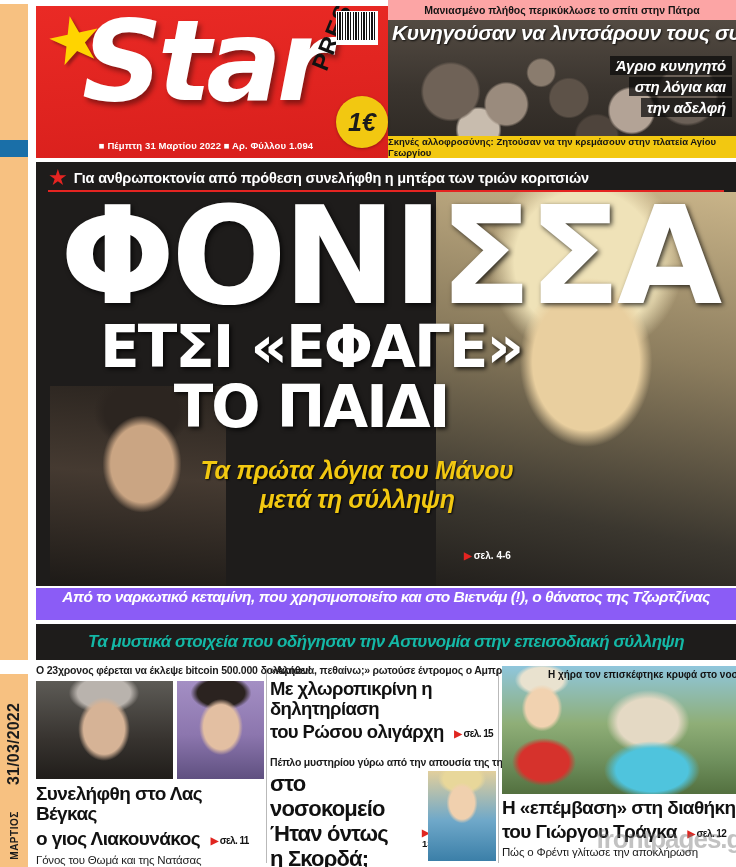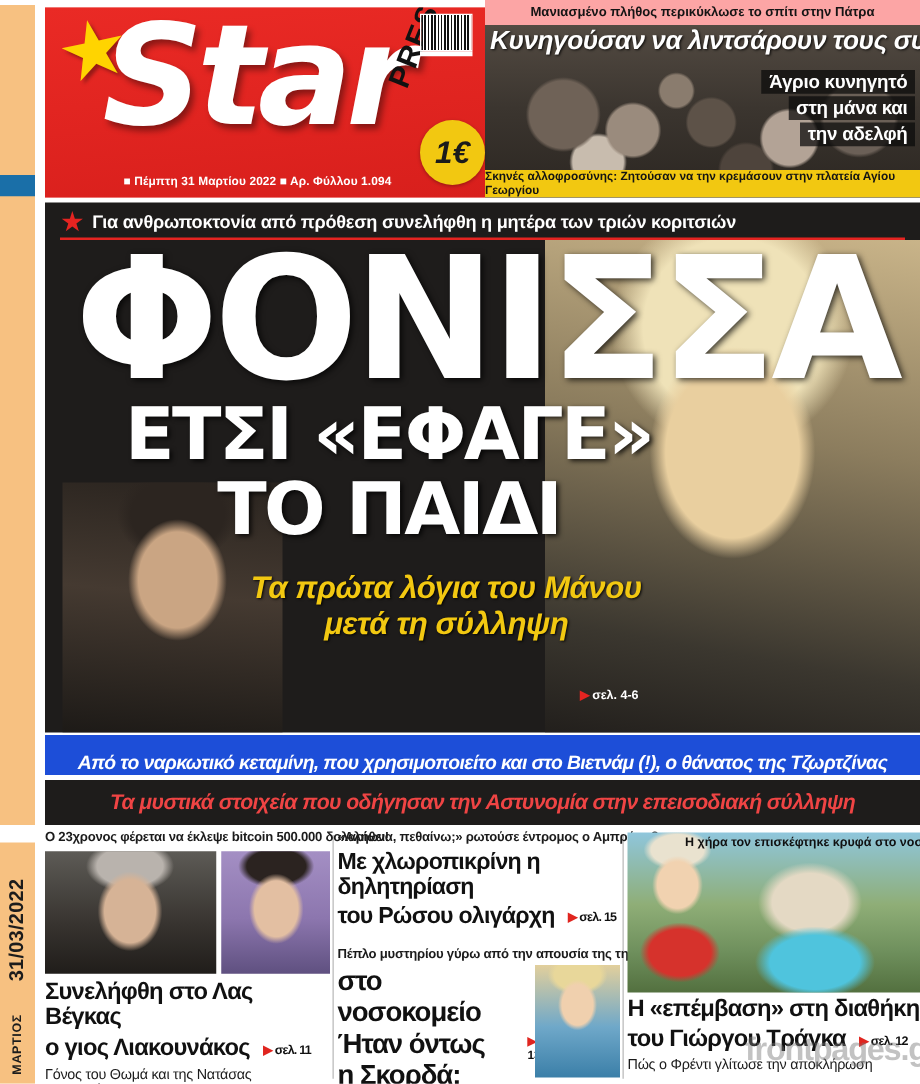--- a/index.html
+++ b/index.html
@@ -175,21 +175,21 @@
   }
   .tr-sub {
     position:absolute; right:4px; top:56px;
     z-index:5;
     text-align:right;
   }
   .tr-sub div {
     display:inline-block;
     background:rgba(10,10,10,.72);
     color:#ffffff;
-    font-size:15px; font-weight:bold; 
+    font-size:15px; font-weight:bold; font-style:italic;
     padding:1px 6px;
     margin-bottom:2px;
     letter-spacing:-.2px;
   }
   .tr-footbar {
     position:absolute; left:0; bottom:0;
     width:348px; height:22px;
     background:#F2C811;
     display:flex; align-items:center; justify-content:center;
     z-index:4;
@@ -297,40 +297,40 @@
     z-index:7;
     font-size:10px; font-weight:bold;
     color:#ffffff;
   }
   .pageref-main .arrow { color:#E52421; margin-right:2px; }
 
   
   .redbanner {
     position:absolute; left:36px; top:588px;
     width:700px; height:32px;
-    background:#1d4ed8;
-    display:flex; align-items:flex-end; justify-content:center;
+    background:#8b5cf6;
+    display:flex; align-items:flex-start; justify-content:center;
     overflow:hidden;
   }
   .redbanner span {
     font-size:15.5px; font-weight:bold; font-style:italic;
     color:#ffffff;
     letter-spacing:-.5px;
     white-space:nowrap;
   }
   .blackbanner {
     position:absolute; left:36px; top:624px;
     width:700px; height:36px;
     background:#1e1c1b;
     display:flex; align-items:center; justify-content:center;
     overflow:hidden;
   }
   .blackbanner span {
     font-size:17px; font-weight:bold; font-style:italic;
-    color:#ef4444;
+    color:#14b8a6;
     letter-spacing:-.5px;
     white-space:nowrap;
   }
 
   
   .bottom {
     position:absolute; left:36px; top:664px;
     width:700px; height:203px;
   }
   .col { position:absolute; top:0; height:203px; }
@@ -490,21 +490,21 @@
   <div class="euro-badge">1€</div>
 
   <div class="topright">
     <div class="tr-photo"></div>
     <div class="tr-yellowbar">
       <span>Μανιασμένο πλήθος περικύκλωσε το σπίτι στην Πάτρα</span>
     </div>
     <div class="tr-head">Κυνηγούσαν να λιντσάρουν τους συγγενείς</div>
     <div class="tr-sub">
       <div>Άγριο κυνηγητό</div><br>
-      <div>στη μάνα και</div><br>
+      <div>στη λόγια και</div><br>
       <div>την αδελφή</div>
     </div>
     <div class="tr-footbar">
       <span>Σκηνές αλλοφροσύνης: Ζητούσαν να την κρεμάσουν στην πλατεία Αγίου Γεωργίου</span>
     </div>
   </div>
 
   <div class="mainblock">
     <div class="photo-woman"></div>
     <div class="photo-man"></div>

